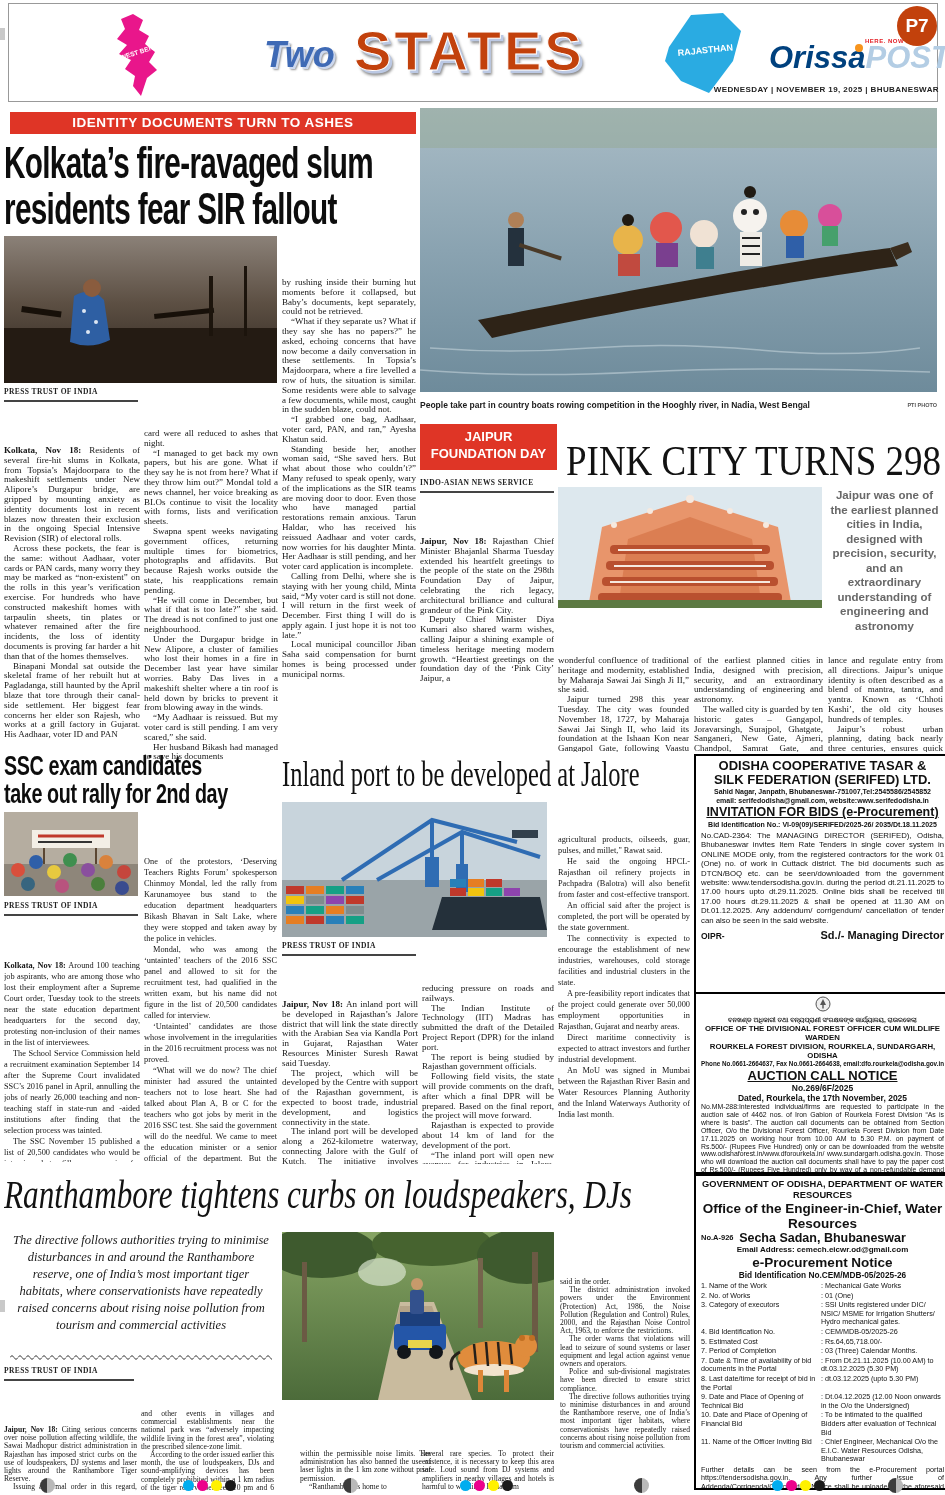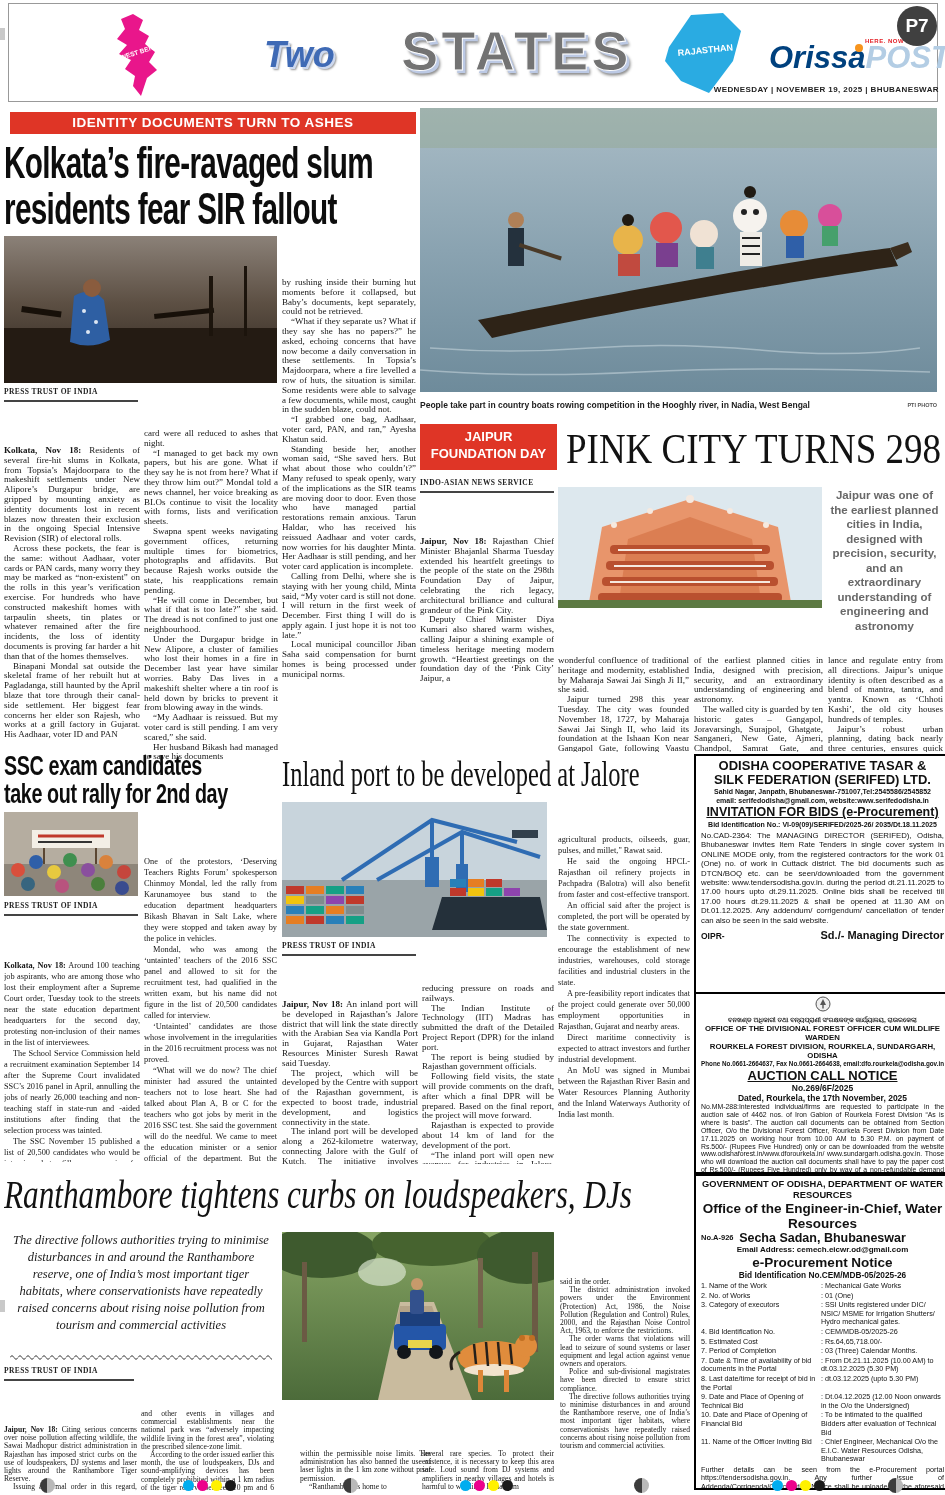--- a/index.html
+++ b/index.html
@@ -3,23 +3,23 @@
 <meta charset="utf-8">
 <style>
   html,body{margin:0;padding:0;background:#f2f2f2;}
   #page{position:relative;width:945px;height:1495px;background:#fff;overflow:hidden;
         font-family:"Liberation Sans",sans-serif;color:#111;}
   .abs{position:absolute;}
   
   .hdrbox{left:8px;top:3px;width:928px;height:97px;border:1px solid #999;background:#fff;}
   .two{font:italic 900 36px "Liberation Sans",sans-serif;color:#3f6ab5;
        text-shadow:2px 2px 0 #cdd8ee,3px 3px 2px #9a9a9a;}
-  .states{font:900 56px "Liberation Sans",sans-serif;color:#737373;letter-spacing:3px;
-       -webkit-text-stroke:1px #fff;text-shadow:3px 3px 0 #bcc9e4,4px 5px 3px #8a8a8a;margin-left:47px;}
-  .p7{left:897px;top:6px;width:40px;height:40px;border-radius:50%;background:#404040;
+  .states{font:900 56px "Liberation Sans",sans-serif;color:#c2410c;letter-spacing:3px;
+       -webkit-text-stroke:1px #fff;text-shadow:3px 3px 0 #bcc9e4,4px 5px 3px #8a8a8a;}
+  .p7{left:897px;top:6px;width:40px;height:40px;border-radius:50%;background:#c2410c;
       color:#fff;font:900 19px/40px "Liberation Sans",sans-serif;text-align:center;}
   .brandO{font:italic 900 31px "Liberation Sans",sans-serif;color:#00417e;}
   .brandP{font:italic 900 31px "Liberation Sans",sans-serif;color:#b3cde4;}
   .herenow{font:700 6px "Liberation Sans",sans-serif;color:#e31e24;letter-spacing:.5px;}
   .dateline{font:700 8px "Liberation Sans",sans-serif;color:#222;letter-spacing:.4px;}
   
   .kicker{background:#df3526;color:#fff;font:700 13.5px/22px "Liberation Sans",sans-serif;
           text-align:center;letter-spacing:.5px;}
   .hl-sans{font-family:"Liberation Sans",sans-serif;font-weight:700;color:#0d0d0d;white-space:nowrap;
            transform-origin:0 0;}
@@ -177,21 +177,21 @@
     <circle cx="208" cy="112" r="6" fill="#201a12"></circle>
       <circle cx="330" cy="84" r="6" fill="#201a12"></circle>
   </svg>
   <div class="abs caption" style="left:420px;top:400px;width:470px">People take part in country boats rowing competition in the Hooghly river, in Nadia, West Bengal</div>
   <div class="abs credit" style="left:895px;top:402px;width:42px;text-align:right">PTI PHOTO</div>
 
   <div class="abs tagbox" style="left:420px;top:424px;width:137px;height:42px;padding-top:4px">
     <div>JAIPUR</div>
     <div>FOUNDATION DAY</div>
   </div>
-  <div class="abs" style="left:566px;top:424px;width:375px;height:52px;overflow:hidden">
+  <div class="abs" style="left:566px;top:436px;width:375px;height:52px;overflow:hidden">
     <div class="hl-serif" style="font-size:43px;line-height:50px;transform:scaleX(.86);width:440px">PINK CITY TURNS 298</div>
   </div>
   <div class="abs byline" style="left:420px;top:478px;width:134px">INDO-ASIAN NEWS SERVICE</div>
   <div class="abs bt" style="left:420px;top:493px;width:134px;height:258px">
       <p><b>Jaipur, Nov 18:</b> Rajasthan Chief Minister Bhajanlal Sharma Tuesday extended his heartfelt greetings to the people of the state on the 298th Foundation Day of Jaipur, celebrating the rich legacy, architectural brilliance and cultural grandeur of the Pink City.</p>
       <p>Deputy Chief Minister Diya Kumari also shared warm wishes, calling Jaipur a shining example of timeless heritage meeting modern growth. “Heartiest greetings on the foundation day of the ‘Pink City’ Jaipur, a</p>
     </div>
 
   <svg class="abs" style="left:558px;top:487px" width="264" height="121" viewBox="0 0 264 121">
     <rect width="264" height="121" fill="#dde8ee"></rect>

